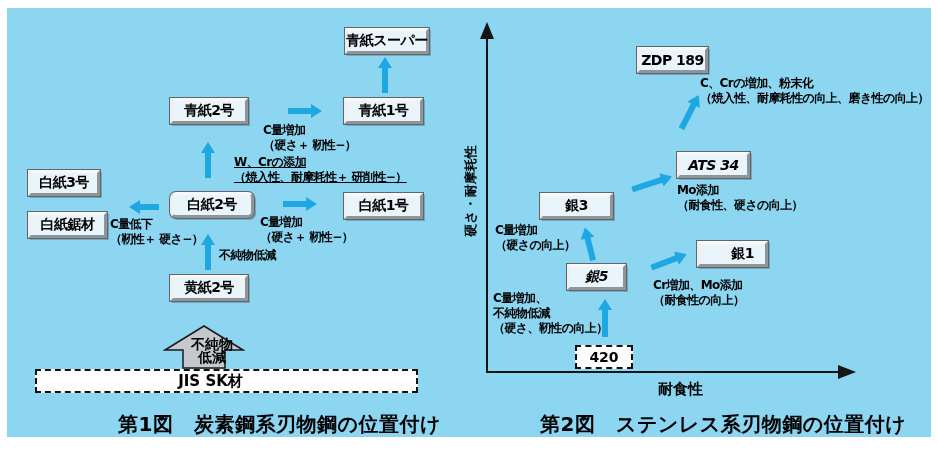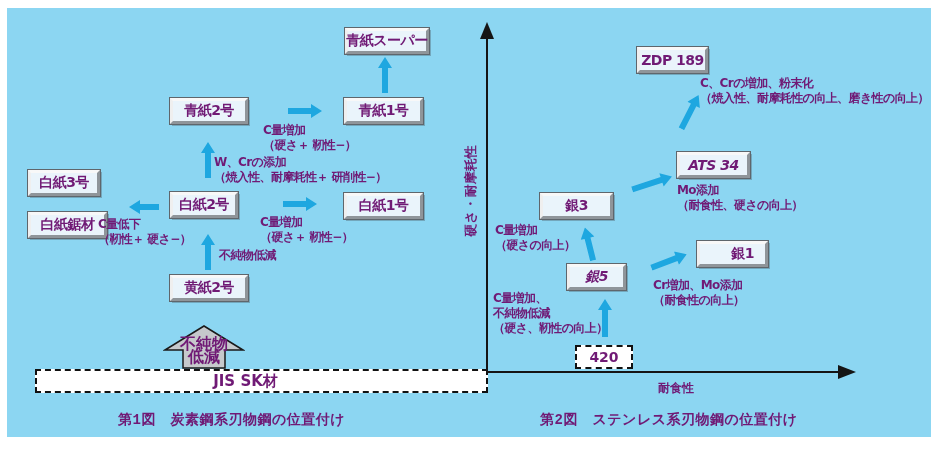--- a/index.html
+++ b/index.html
@@ -1,19 +1,19 @@
 <!DOCTYPE html>
 <html><head>
 <meta charset="utf-8">
 <style>
   html,body{margin:0;padding:0;background:#e9e9e9;}
   .stage{
     position:relative;width:938px;height:450px;background:#ffffff;
     font-family:"DejaVu Sans","Liberation Sans",sans-serif;
-    color:#701a75;overflow:hidden;
+    color:#000000;overflow:hidden;
   }
   .panel{position:absolute;left:7px;top:8px;width:924px;height:429px;background:#8cd6f2;}
   
   .box{
     position:absolute;height:26px;box-sizing:border-box;
     background:#eaf4fb;
     border:3px solid;
     border-color:#f8f8f8 #8f959a #8f959a #efefef;
     box-shadow:0 0 0 1px #5f666c,2px 2px 0 0 rgba(70,80,90,.35);
     display:flex;align-items:center;justify-content:center;
@@ -26,41 +26,41 @@
   }
   
   .arr{position:absolute;line-height:0;}
   .arr svg{display:block;}
   .arr polygon{fill:#1ea7e0;}
   
   .anno{
     position:absolute;font-size:12px;font-weight:bold;line-height:15px;
     letter-spacing:-.6px;white-space:pre-line;
   }
-  .caption{position:absolute;font-size:14px;font-weight:bold;letter-spacing:.5px;white-space:nowrap;font-family:Liberation Mono, monospace;}
+  .caption{position:absolute;font-size:20px;font-weight:bold;letter-spacing:.5px;white-space:nowrap;}
   
   .axis-line{position:absolute;background:#151515;}
   .axis-head-up{
     position:absolute;width:0;height:0;
     border-left:7px solid transparent;border-right:7px solid transparent;
     border-bottom:17px solid #151515;
   }
   .axis-head-right{
     position:absolute;width:0;height:0;
     border-top:7px solid transparent;border-bottom:7px solid transparent;
     border-left:18px solid #151515;
   }
   .axis-label{position:absolute;font-size:13px;font-weight:bold;white-space:nowrap;}
   .ylab{width:120px;text-align:center;transform:rotate(-90deg);}
-  .xlab{font-size:12px;}
+  .xlab{font-size:15px;}
   
   .big-arrow{position:absolute;left:163px;top:325px;width:82px;height:44px;}
   .big-arrow-label{
-    position:absolute;left:0;top:13px;width:82px;text-align:center;
-    font-size:16px;font-weight:bold;line-height:12.5px;white-space:pre-line;
+    position:absolute;left:8px;top:13px;width:82px;text-align:center;
+    font-size:14px;font-weight:bold;line-height:12.5px;white-space:pre-line;
   }
   .jis-label{font-size:15px;font-weight:bold;transform:translateX(-16px);}
   .s420-label{font-size:14px;font-weight:bold;}
 </style>
 </head>
 <body>
 
 <div class="stage">
   <div class="panel"></div>
 
@@ -72,30 +72,30 @@
   </div>
   <div class="box" style="left:344px;top:98px;width:79px;">
     <span class="box-label">青紙1号</span>
   </div>
   <div class="box" style="left:28px;top:170px;width:72px;">
     <span class="box-label">白紙3号</span>
   </div>
   <div class="box" style="left:28px;top:212px;width:79px;">
     <span class="box-label">白紙鋸材</span>
   </div>
-  <div class="box" style="left:170px;top:192px;width:68px;">
+  <div class="box" style="left:170px;top:192px;width:84px;border-radius:6px;">
     <span class="box-label">白紙2号</span>
   </div>
   <div class="box" style="left:344px;top:193px;width:79px;">
     <span class="box-label">白紙1号</span>
   </div>
   <div class="box" style="left:170px;top:275px;width:78px;">
     <span class="box-label">黄紙2号</span>
   </div>
-  <div class="dashed" style="left:35px;top:369px;width:453px;align-items:center;">
+  <div class="dashed" style="left:35px;top:369px;width:383px;align-items:center;">
     <span class="jis-label">JIS SK材</span>
   </div>
 
   <div class="arr" style="left:367px;top:68px;transform:rotate(-90deg);">
     <svg width="36" height="14">
         <polygon points="0,4 25,4 25,0 36,7 25,14 25,10 0,10"></polygon>
       </svg>
   </div>
   <div class="arr" style="left:288px;top:104px;">
     <svg width="34" height="14">
@@ -126,23 +126,23 @@
   <div class="big-arrow">
     <svg width="82" height="44">
         <polygon points="41,1 80,25 62,25 62,43 20,43 20,25 2,25" fill="#c6c9cc" stroke="#1a1a1a" stroke-width="1.5"></polygon>
       </svg>
     <div class="big-arrow-label">不純物
 低減</div>
   </div>
 
   <div class="anno" style="left:263px;top:123px;">C量増加
 （硬さ＋ 靭性−）</div>
-  <div class="anno" style="left:214px;top:155px;">W、Crの添加
+  <div class="anno" style="left:234px;top:155px;text-decoration:underline;">W、Crの添加
 （焼入性、耐摩耗性＋ 研削性−）</div>
-  <div class="anno" style="left:98px;top:217px;">C量低下
+  <div class="anno" style="left:110px;top:217px;">C量低下
 （靭性＋ 硬さ−）</div>
   <div class="anno" style="left:260px;top:215px;">C量増加
 （硬さ＋ 靭性−）</div>
   <div class="anno" style="left:219px;top:248px;">不純物低減</div>
 
   <div class="caption" style="left:118px;top:411px;">第1図　炭素鋼系刃物鋼の位置付け</div>
 
   <div class="axis-line" style="left:486px;top:34px;width:2px;height:339px;"></div>
   <div class="axis-head-up" style="left:480px;top:22px;"></div>
   <div class="axis-line" style="left:486px;top:371px;width:352px;height:2px;"></div>

